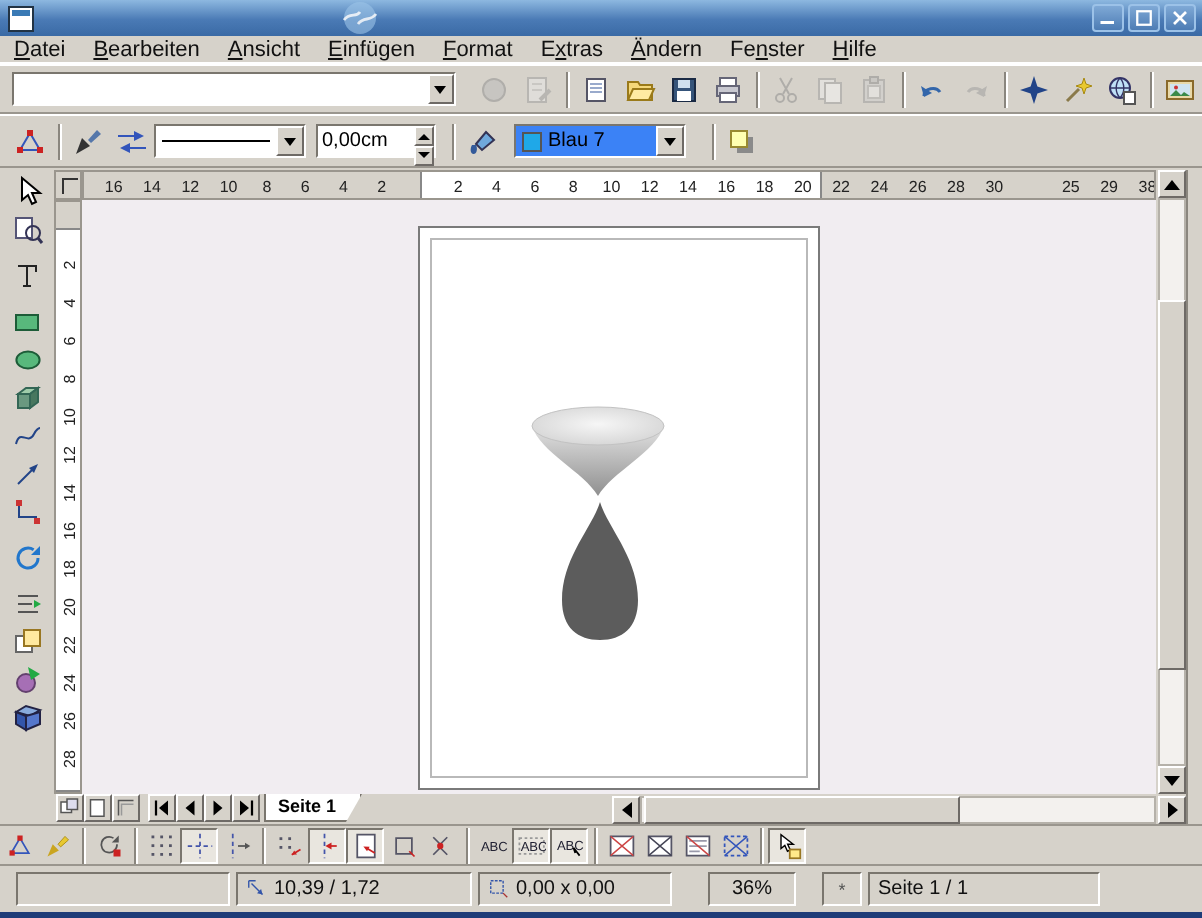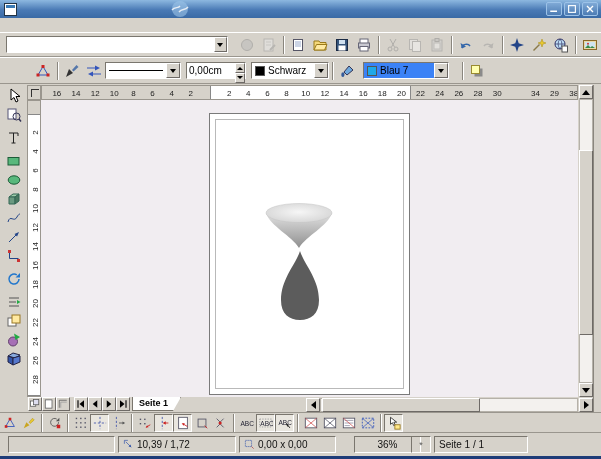--- a/index.html
+++ b/index.html
@@ -20,21 +20,21 @@
   .wbtn svg{width:12px;height:12px;}
   
   #menubar{position:absolute;left:0;top:18px;width:601px;height:14px;background:#d6d2ca;
     display:flex;align-items:center;border-bottom:1px solid #fff;}
   .menu-item{font-size:11px;padding:0 7px;color:#111;height:14px;line-height:14px;}
   .menu-item u{text-decoration:underline;}
   
   #funcbar{position:absolute;left:0;top:32px;width:601px;height:25px;display:flex;align-items:center;
     border-top:1px solid #fff;border-bottom:1px solid #9a968e;}
   #objbar{position:absolute;left:0;top:57px;width:601px;height:27px;display:flex;align-items:center;
-    border-top:1px solid #fff;border-bottom:1px solid #9a968e;background:#d6d2ca;padding-left:28px;}
+    border-top:1px solid #fff;border-bottom:1px solid #9a968e;background:#d6d2ca;}
   .tbtn{width:22px;height:21px;display:flex;align-items:center;justify-content:center;flex:0 0 auto;}
   .tbtn svg{width:16px;height:16px;}
   .tbtn.disabled{filter:grayscale(1) opacity(.5);}
   .tbtn.pressed{border:1px solid;border-color:#7a766e #fff #fff #7a766e;background:#e9e6df;}
   .tsep{width:7px;height:18px;flex:0 0 auto;position:relative;}
   .tsep::after{content:"";position:absolute;left:3px;top:0;width:1px;height:18px;background:#8a867e;box-shadow:1px 0 0 #fff;}
   .sunken{border:1px solid;border-color:#7a766e #fff #fff #7a766e;background:#fff;}
   .combo{display:flex;align-items:stretch;height:17px;flex:0 0 auto;}
   .combo input{border:none;outline:none;font-size:10px;padding:0 2px;width:100%;background:#fff;}
   .ddbtn{width:14px;background:#d6d2ca;border:1px solid;border-color:#fff #6e6a66 #6e6a66 #fff;
@@ -125,20 +125,31 @@
           </svg>
       </div>
       <div class="wbtn">
         <svg viewBox="0 0 16 16">
             <path d="M4 4l8 8M12 4l-8 8" stroke="#fff" stroke-width="1.8"></path>
           </svg>
       </div>
     </div>
   </div>
 
+  <div id="menubar">
+      <div class="menu-item"><u>D</u>atei</div>
+      <div class="menu-item"><u>B</u>earbeiten</div>
+      <div class="menu-item"><u>A</u>nsicht</div>
+      <div class="menu-item"><u>E</u>infügen</div>
+      <div class="menu-item"><u>F</u>ormat</div>
+      <div class="menu-item">E<u>x</u>tras</div>
+      <div class="menu-item"><u>Ä</u>ndern</div>
+      <div class="menu-item">Fe<u>n</u>ster</div>
+      <div class="menu-item"><u>H</u>ilfe</div>
+    </div>
 
   <div id="funcbar">
     <div style="width:6px"></div>
     <div class="combo sunken" style="width:222px">
       <input value="" style="">
       <div class="ddbtn"></div>
     </div>
     <div style="width:8px"></div>
     <div id="funcicons" style="display:flex;align-items:center;">
         <div class="tbtn disabled">
@@ -280,27 +291,20 @@
     </div>
     <div style="width:5px"></div>
     <div class="combo sunken" style="width:60px">
       <input value="0,00cm" style="">
       <div class="spin">
           <div class="up"></div>
           <div class="dn"></div>
         </div>
     </div>
     <div style="width:5px"></div>
-    <div class="combo sunken" style="width:78px;background:#fff">
-      <div style="display:flex;align-items:center;flex:1;background:#fff">
-        <div class="swatch" id="line-swatch" style="background: rgb(0, 0, 0);"></div>
-        <span class="combolbl">Schwarz</span>
-      </div>
-      <div class="ddbtn"></div>
-    </div>
     <div class="tsep"></div>
     <div id="objicons-mid" style="display:flex;align-items:center;">
         <div class="tbtn">
           <svg viewBox="0 0 16 16">
             <path d="M5 9l5-6 4 4-6 5z" fill="#6fa8dc" stroke="#335"></path>
             <path d="M3 9.5c-1 1.5-1 4.5.8 4.5 1.5 0 2.2-2.5 1.2-4.5z" fill="#335a9a"></path>
           </svg>
         </div>
       </div>
     <div style="width:5px"></div>
@@ -434,21 +438,21 @@
       <span class="rlbl" style="left: 295px; top: 3px;">14</span>
       <span class="rlbl" style="left: 314.143px; top: 3px;">16</span>
       <span class="rlbl" style="left: 333.286px; top: 3px;">18</span>
       <span class="rlbl" style="left: 352.429px; top: 3px;">20</span>
       <span class="rlbl" style="left: 371.571px; top: 3px;">22</span>
       <span class="rlbl" style="left: 390.714px; top: 3px;">24</span>
       <span class="rlbl" style="left: 409.857px; top: 3px;">26</span>
       <span class="rlbl" style="left: 429px; top: 3px;">28</span>
       <span class="rlbl" style="left: 448.143px; top: 3px;">30</span>
       <span class="rlbl" style="left: 467.286px; top: 14px;">32</span>
-      <span class="rlbl" style="left: 486.429px; top: 3px;">34</span>
+      <span class="rlbl" style="left: 486.429px; top: 3px;">25</span>
       <span class="rlbl" style="left: 505.571px; top: 3px;">29</span>
       <span class="rlbl" style="left: 524.714px; top: 3px;">38</span>
     </div>
   <div id="vruler">
       <div class="band"></div>
       <span class="rlbl" style="left: 0px; top: 26.9899px;">2</span>
       <span class="rlbl" style="left: 0px; top: 45.9798px;">4</span>
       <span class="rlbl" style="left: 0px; top: 64.9697px;">6</span>
       <span class="rlbl" style="left: 0px; top: 83.9596px;">8</span>
       <span class="rlbl" style="left: 0px; top: 102.949px;">10</span>
@@ -701,23 +705,23 @@
       </svg>
       <span>10,39 / 1,72</span>
     </div>
     <div class="scell" style="left:239px;width:97px">
       <svg viewBox="0 0 16 16">
         <rect x="2" y="2" width="9" height="9" fill="none" stroke="#3355aa" stroke-dasharray="2 1"></rect>
           <path d="M11 11l3 3" stroke="#aa3333"></path>
       </svg>
       <span>0,00 x 0,00</span>
     </div>
-    <div class="scell" style="left:354px;width:67px;justify-content:center">
+    <div class="scell" style="left:354px;width:44px;justify-content:center">
       <span>36%</span>
     </div>
     <div class="scell" style="left:411px;width:20px;justify-content:center">
       <span style="font-size:9px;color:#555">*</span>
     </div>
-    <div class="scell" style="left:434px;width:94px">
+    <div class="scell" style="left:434px;width:116px">
       <span>Seite 1 / 1</span>
     </div>
   </div>
 </div>
 
 </body></html>

